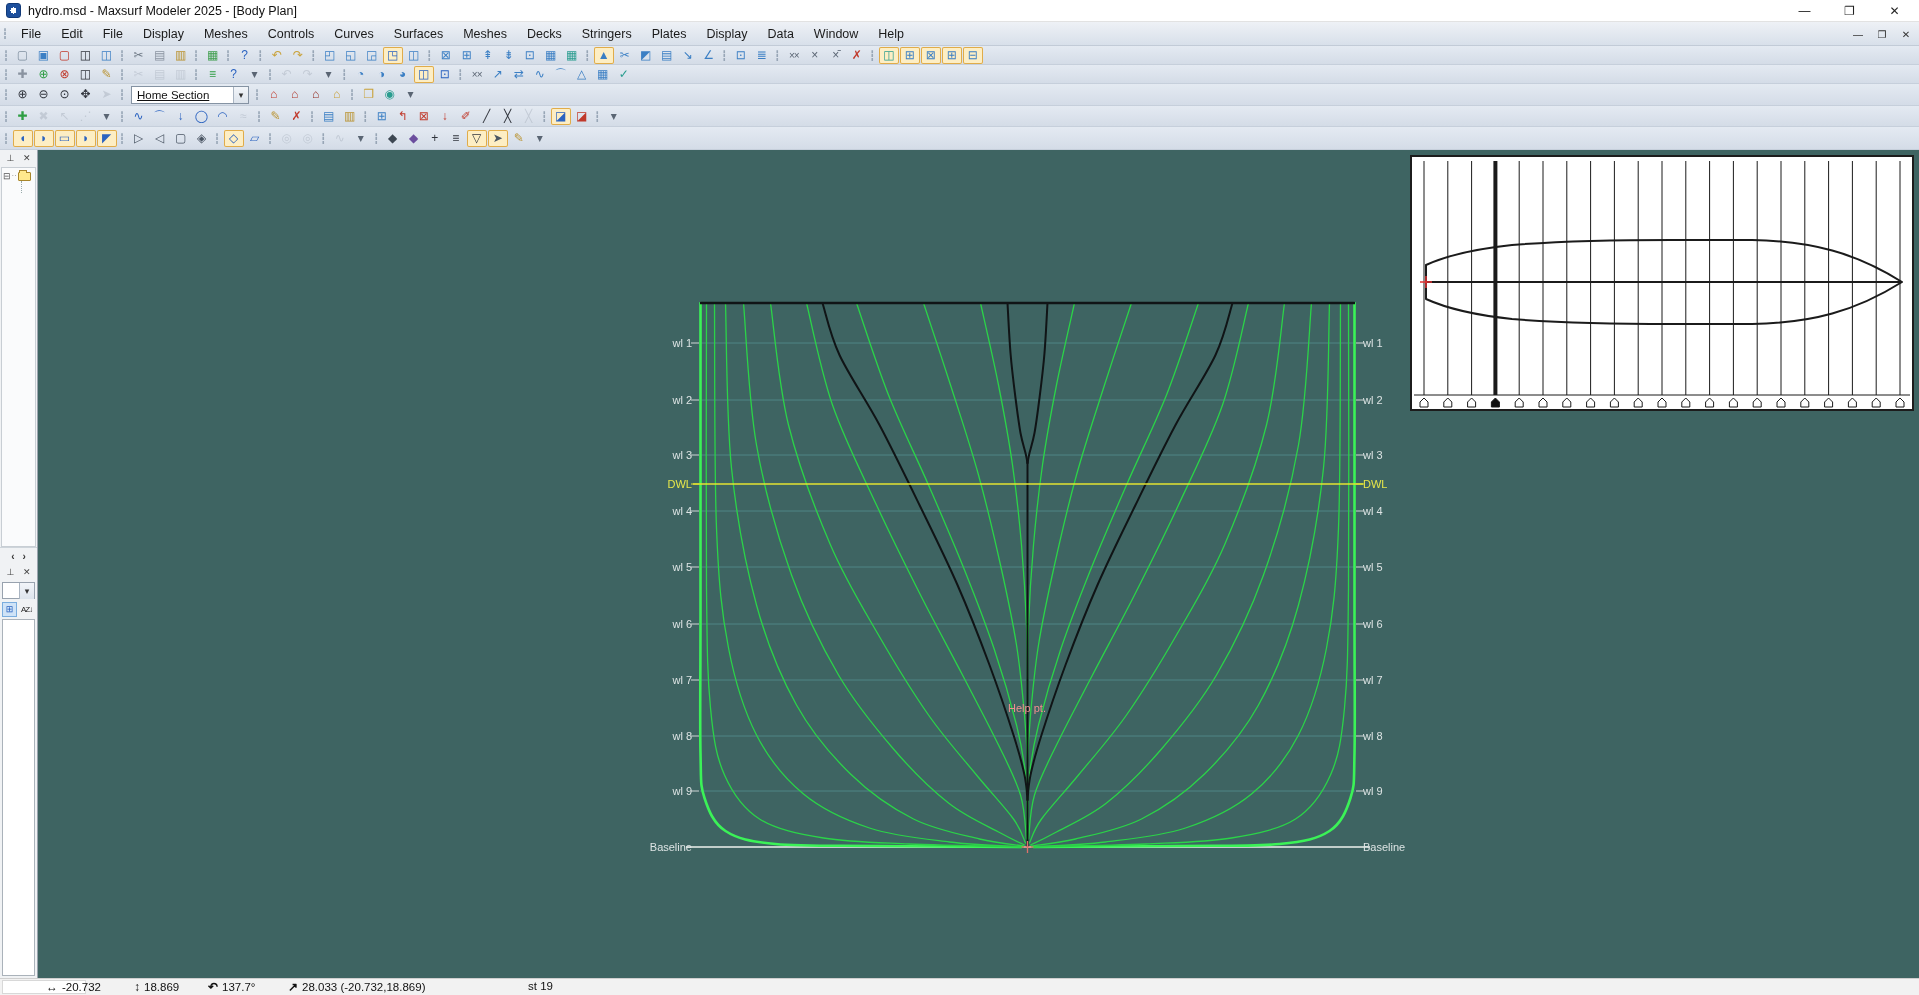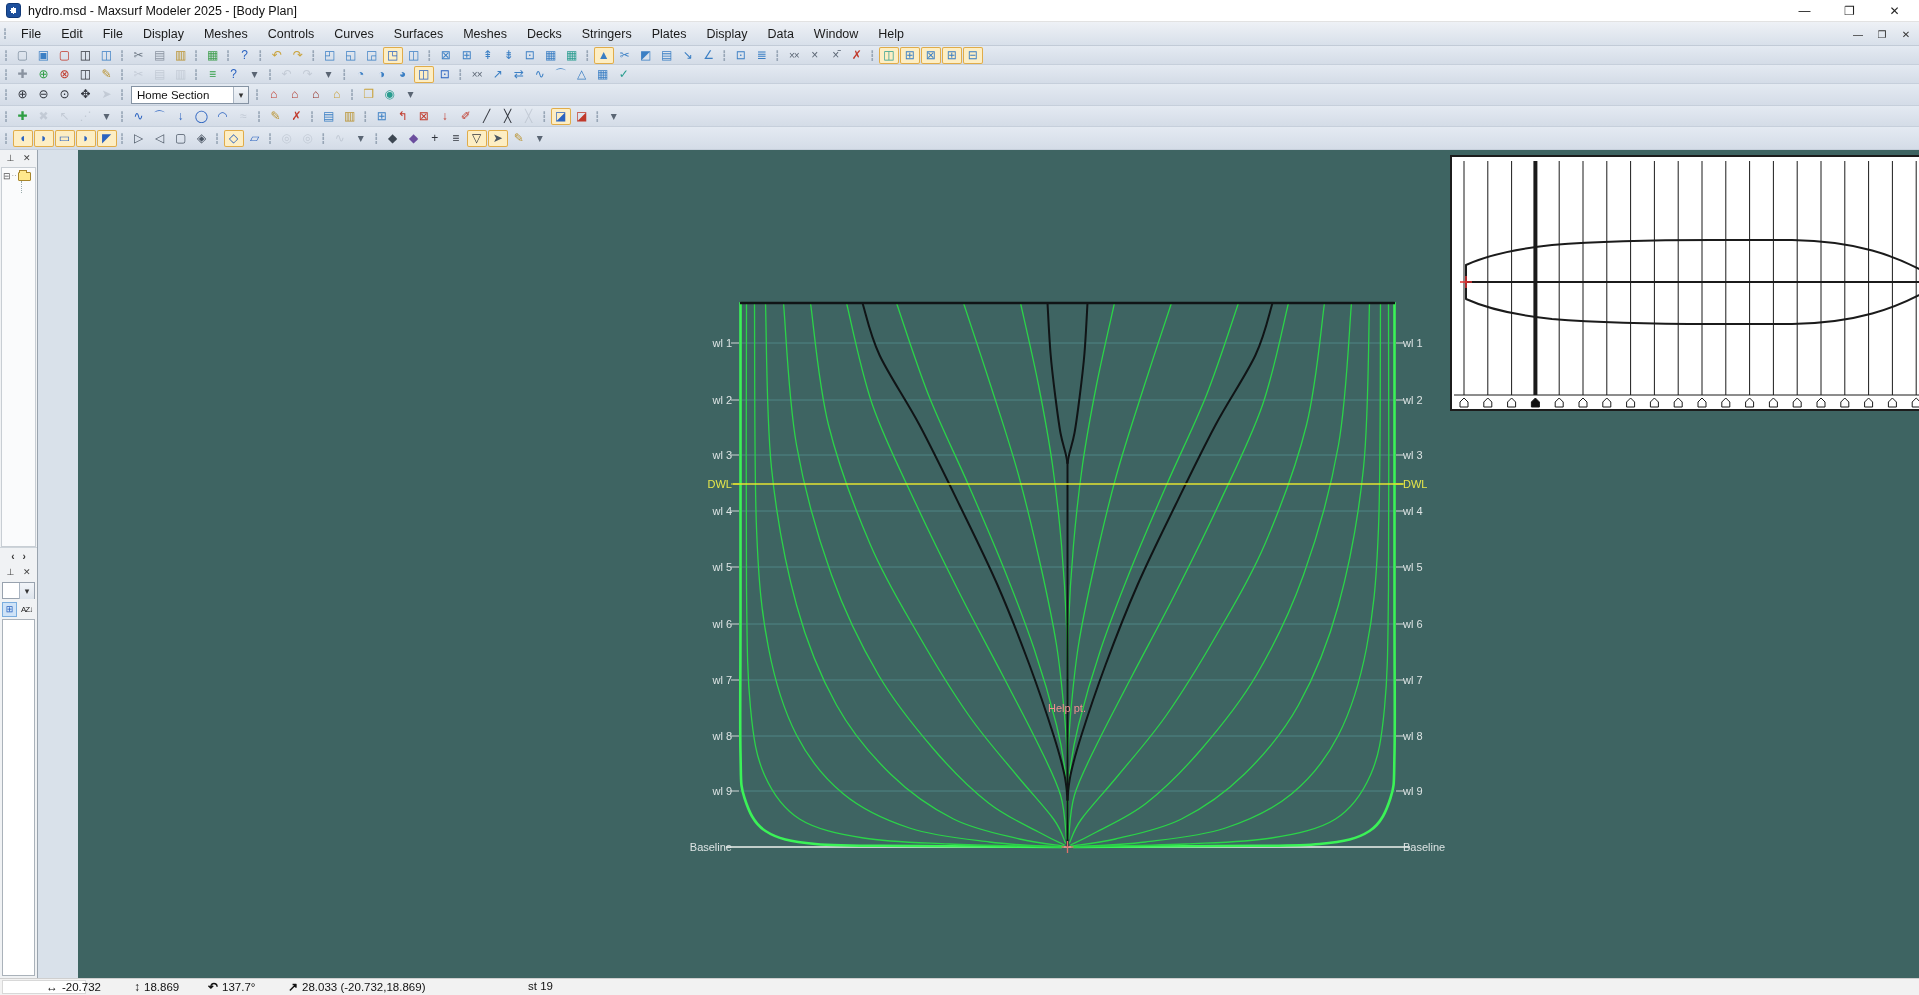--- a/index.html
+++ b/index.html
@@ -31,21 +31,21 @@
   .toolbar-row { display:flex; align-items:center; background:linear-gradient(#e4eaf2,#d4dce7);
     border-bottom:1px solid #c6cfdb; padding-left:1px; }
   .tb-group { display:flex; align-items:center; }
   .tbi { width:20px; height:17px; line-height:17px; text-align:center; font-size:12px;
     border-radius:2px; margin:0 .5px; cursor:default; flex:none; }
   .tbi.small2 { font-size:10px; letter-spacing:-1px; }
   .tbi.on { background:#fdeec4; box-shadow:inset 0 0 0 1px #e0ac4a; }
   .tbi.disabled { opacity:.38; }
   .combo { display:flex; align-items:center; width:118px; height:18px; background:#fff;
     border:1px solid #8593a3; margin:0 3px; }
-  .combo-value { flex:1; font-size:11.5px; color:#111; padding-left:5px; white-space:nowrap; overflow:hidden; }
+  .combo-value { flex:1; font-size:11.5px; color:#111; padding-left:5px; white-space:nowrap; overflow:hidden;text-decoration:underline; }
   .combo-btn { width:15px; height:16px; background:linear-gradient(#f2f5f9,#dde4ec);
     border-left:1px solid #aab5c2; font-size:9px; color:#333; text-align:center; line-height:16px; }
 
   
   .main { display:flex; height:828px; }
   .leftcol { width:38px; background:#f0f2f4; border-right:1px solid #9aa4ae;
     display:flex; flex-direction:column; flex:none; }
   .panel-head { height:16px; display:flex; align-items:center; justify-content:space-around;
     padding:0 2px; }
   .ph-glyph { font-size:9px; color:#444; }
@@ -62,21 +62,21 @@
     font-size:10px; font-weight:bold; color:#333; border-top:1px solid #cdd4da; }
   .mini-combo { height:17px; background:#fff; border:1px solid #98a2ae; margin:2px 2px;
     display:flex; justify-content:flex-end; align-items:center; }
   .btnrow { display:flex; gap:2px; padding:1px 2px 2px 2px; align-items:center; }
   .mini-btn { width:15px; height:15px; font-size:9px; line-height:15px; text-align:center;
     color:#2b63c0; }
   .mini-btn.on { background:#cfe3f7; box-shadow:inset 0 0 0 1px #7aadde; }
   .mini-btn.az { color:#222; font-size:8px; letter-spacing:-1px; }
   .leftlist { flex:1; background:#fff; border:1px solid #aab2ba; margin:0 2px 2px 2px; }
 
-  .canvas { position:relative; flex:1; background:#3e6462; overflow:hidden;margin-left:40px; }
+  .canvas { position:relative; flex:1; background:#3e6462; overflow:hidden; }
   .wl-label { position:absolute; font-size:11px; color:#dde4e4; line-height:12px; }
   .wl-left { width:80px; text-align:right; }
   .wl-right { width:80px; text-align:left; }
   .lbl-yellow { color:#e6e64a; }
   .zero-label { position:absolute; font-size:11px; color:#ef8f8f; width:70px; text-align:center; }
 
   .planview { position:absolute; background:#fff; border:2px solid #1c1c1c; }
   .axes { position:absolute; }
 
   

